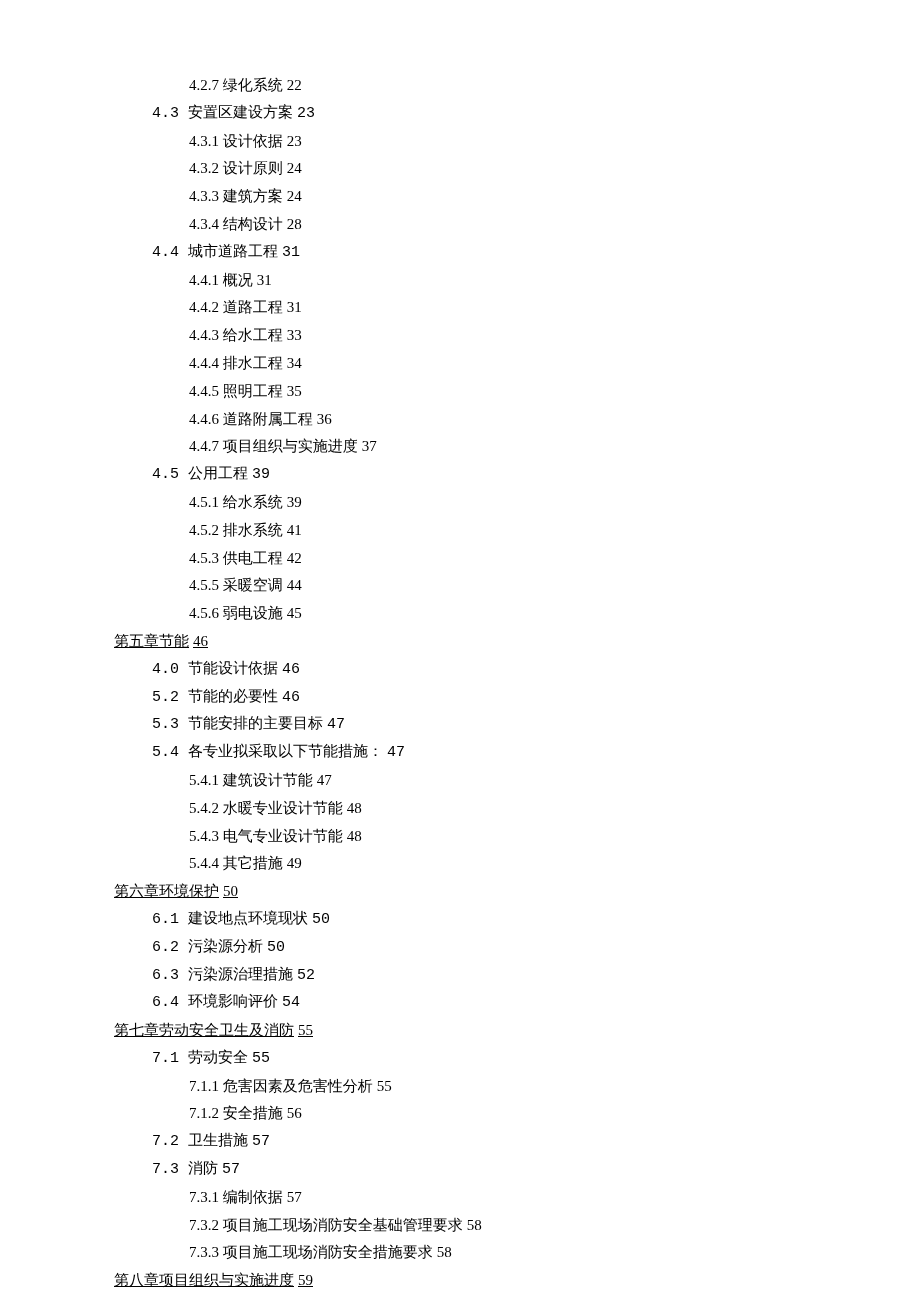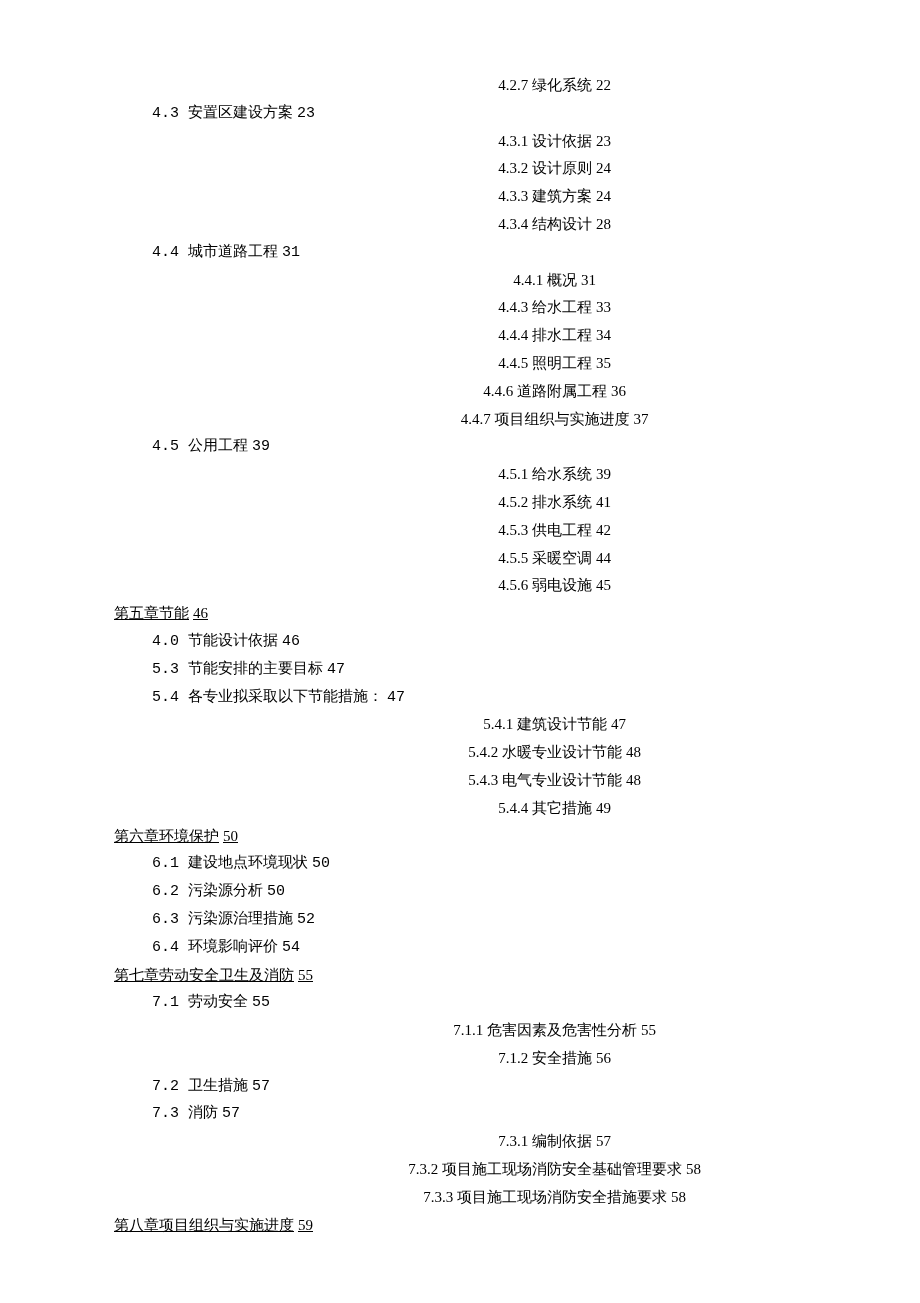--- a/index.html
+++ b/index.html
@@ -13,50 +13,52 @@
       padding-top: 78px;
       padding-left: 114px;
       line-height: 1;
     }
     .toc-line {
       margin-bottom: 12.8px;
       white-space: nowrap;
     }
     .indent-0 { padding-left: 0px; text-decoration: underline; }
     .indent-1 { padding-left: 38px; font-family: Liberation Mono, monospace; }
-    .indent-2 { padding-left: 75px; text-align: center; }
+    .indent-2 { padding-left: 75px; }
     .num { }
     .title { }
     .page { margin-left: 4px; }
   </style>
 </head>
 <body>
 
 <div id="toc-container">
     <div class="toc-line indent-2"><span class="num">4.2.7</span><span>  </span><span class="title">绿化系统</span><span class="page">22</span></div>
     <div class="toc-line indent-1"><span class="num">4.3</span><span>  </span><span class="title">安置区建设方案</span><span class="page">23</span></div>
     <div class="toc-line indent-2"><span class="num">4.3.1</span><span>  </span><span class="title">设计依据</span><span class="page">23</span></div>
     <div class="toc-line indent-2"><span class="num">4.3.2</span><span>  </span><span class="title">设计原则</span><span class="page">24</span></div>
     <div class="toc-line indent-2"><span class="num">4.3.3</span><span>  </span><span class="title">建筑方案</span><span class="page">24</span></div>
     <div class="toc-line indent-2"><span class="num">4.3.4</span><span>  </span><span class="title">结构设计</span><span class="page">28</span></div>
     <div class="toc-line indent-1"><span class="num">4.4</span><span>  </span><span class="title">城市道路工程</span><span class="page">31</span></div>
     <div class="toc-line indent-2"><span class="num">4.4.1</span><span>  </span><span class="title">概况</span><span class="page">31</span></div>
+    <div class="toc-line indent-2"><span class="num">4.4.2</span><span>  </span><span class="title">道路工程</span><span class="page">31</span></div>
     <div class="toc-line indent-2"><span class="num">4.4.3</span><span>  </span><span class="title">给水工程</span><span class="page">33</span></div>
     <div class="toc-line indent-2"><span class="num">4.4.4</span><span>  </span><span class="title">排水工程</span><span class="page">34</span></div>
     <div class="toc-line indent-2"><span class="num">4.4.5</span><span>  </span><span class="title">照明工程</span><span class="page">35</span></div>
     <div class="toc-line indent-2"><span class="num">4.4.6</span><span>  </span><span class="title">道路附属工程</span><span class="page">36</span></div>
     <div class="toc-line indent-2"><span class="num">4.4.7</span><span>  </span><span class="title">项目组织与实施进度</span><span class="page">37</span></div>
     <div class="toc-line indent-1"><span class="num">4.5</span><span>  </span><span class="title">公用工程</span><span class="page">39</span></div>
     <div class="toc-line indent-2"><span class="num">4.5.1</span><span>  </span><span class="title">给水系统</span><span class="page">39</span></div>
     <div class="toc-line indent-2"><span class="num">4.5.2</span><span>  </span><span class="title">排水系统</span><span class="page">41</span></div>
     <div class="toc-line indent-2"><span class="num">4.5.3</span><span>  </span><span class="title">供电工程</span><span class="page">42</span></div>
     <div class="toc-line indent-2"><span class="num">4.5.5</span><span>  </span><span class="title">采暖空调</span><span class="page">44</span></div>
     <div class="toc-line indent-2"><span class="num">4.5.6</span><span>  </span><span class="title">弱电设施</span><span class="page">45</span></div>
     <div class="toc-line indent-0"><span class="num">第五章</span><span class="title">节能</span><span class="page">46</span></div>
     <div class="toc-line indent-1"><span class="num">4.0</span><span>  </span><span class="title">节能设计依据</span><span class="page">46</span></div>
+    <div class="toc-line indent-1"><span class="num">5.2</span><span>  </span><span class="title">节能的必要性</span><span class="page">46</span></div>
     <div class="toc-line indent-1"><span class="num">5.3</span><span>  </span><span class="title">节能安排的主要目标</span><span class="page">47</span></div>
     <div class="toc-line indent-1"><span class="num">5.4</span><span>  </span><span class="title">各专业拟采取以下节能措施：</span><span class="page">47</span></div>
     <div class="toc-line indent-2"><span class="num">5.4.1</span><span>  </span><span class="title">建筑设计节能</span><span class="page">47</span></div>
     <div class="toc-line indent-2"><span class="num">5.4.2</span><span>  </span><span class="title">水暖专业设计节能</span><span class="page">48</span></div>
     <div class="toc-line indent-2"><span class="num">5.4.3</span><span>  </span><span class="title">电气专业设计节能</span><span class="page">48</span></div>
     <div class="toc-line indent-2"><span class="num">5.4.4</span><span>  </span><span class="title">其它措施</span><span class="page">49</span></div>
     <div class="toc-line indent-0"><span class="num">第六章</span><span class="title">环境保护</span><span class="page">50</span></div>
     <div class="toc-line indent-1"><span class="num">6.1</span><span>  </span><span class="title">建设地点环境现状</span><span class="page">50</span></div>
     <div class="toc-line indent-1"><span class="num">6.2</span><span>  </span><span class="title">污染源分析</span><span class="page">50</span></div>
     <div class="toc-line indent-1"><span class="num">6.3</span><span>  </span><span class="title">污染源治理措施</span><span class="page">52</span></div>

